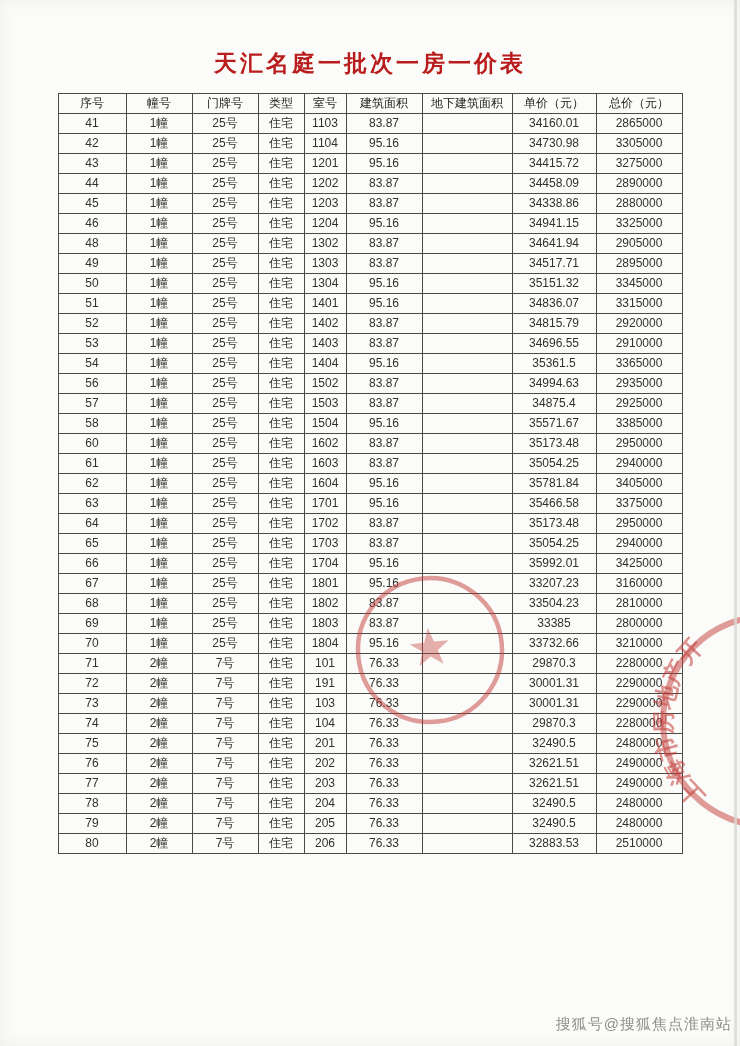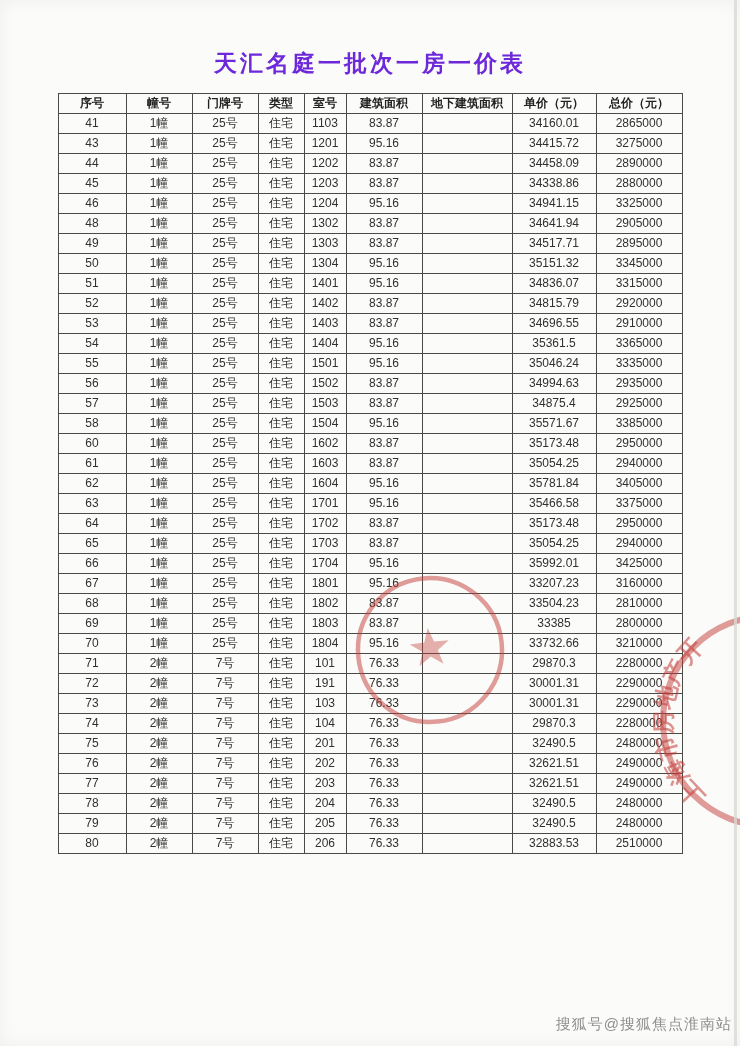--- a/index.html
+++ b/index.html
@@ -23,21 +23,21 @@
     background: #d9d9d4;
     opacity: .8;
   }
 
   .title {
     padding-top: 48px;
     text-align: center;
     font-size: 23px;
     font-weight: 700;
     letter-spacing: 3px;
-    color: #6d28d9;
+    color: #b91c1c;
   }
 
   .price-table {
     border-collapse: collapse;
     table-layout: fixed;
     width: 624px;
     margin: 14px auto 0 auto;
     background: transparent;
   }
   .price-table th, .price-table td {
@@ -46,21 +46,21 @@
     padding: 0 2px;
     font-size: 12px;
     line-height: 1.1;
     text-align: center;
     vertical-align: middle;
     color: #30302e;
     overflow: hidden;
     white-space: nowrap;
   }
   .price-table th {
-    font-weight: 700;
+    font-weight: 400;
     color: #222220;
     margin-top: 10px;
   }
 
   .seal { position: absolute; pointer-events: none; }
   .seal-center { left: 350px; top: 570px; transform: rotate(-6deg); }
   .seal-right  { left: 653px; top: 606px; }
 
   .footer-watermark {
     position: absolute;
@@ -110,20 +110,31 @@
           <td>1幢</td>
           <td>25号</td>
           <td>住宅</td>
           <td>1103</td>
           <td>83.87</td>
           <td></td>
           <td>34160.01</td>
           <td>2865000</td>
         </tr>
         <tr>
+          <td>42</td>
+          <td>1幢</td>
+          <td>25号</td>
+          <td>住宅</td>
+          <td>1104</td>
+          <td>95.16</td>
+          <td></td>
+          <td>34730.98</td>
+          <td>3305000</td>
+        </tr>
+        <tr>
           <td>43</td>
           <td>1幢</td>
           <td>25号</td>
           <td>住宅</td>
           <td>1201</td>
           <td>95.16</td>
           <td></td>
           <td>34415.72</td>
           <td>3275000</td>
         </tr>
@@ -229,31 +240,20 @@
         <tr>
           <td>54</td>
           <td>1幢</td>
           <td>25号</td>
           <td>住宅</td>
           <td>1404</td>
           <td>95.16</td>
           <td></td>
           <td>35361.5</td>
           <td>3365000</td>
-        </tr>
-        <tr>
-          <td>55</td>
-          <td>1幢</td>
-          <td>25号</td>
-          <td>住宅</td>
-          <td>1501</td>
-          <td>95.16</td>
-          <td></td>
-          <td>35046.24</td>
-          <td>3335000</td>
         </tr>
         <tr>
           <td>56</td>
           <td>1幢</td>
           <td>25号</td>
           <td>住宅</td>
           <td>1502</td>
           <td>83.87</td>
           <td></td>
           <td>34994.63</td>

